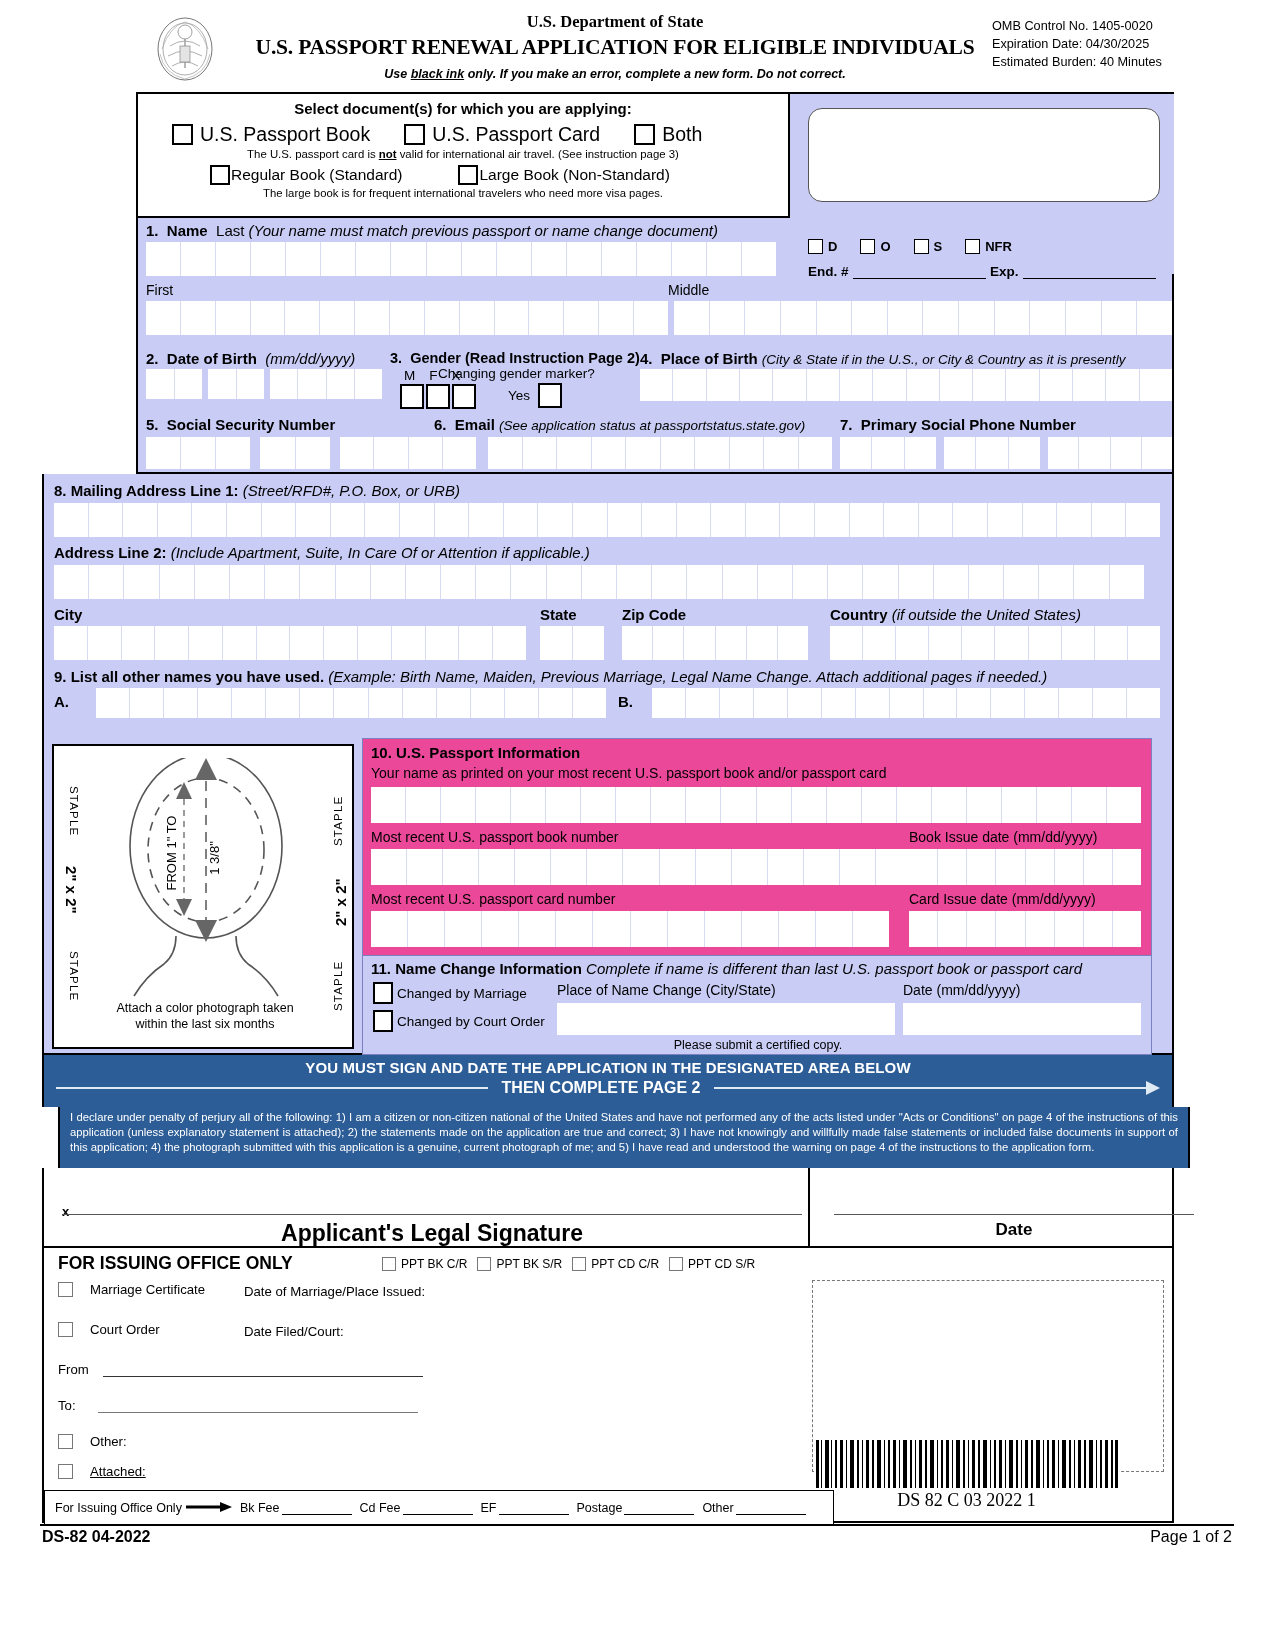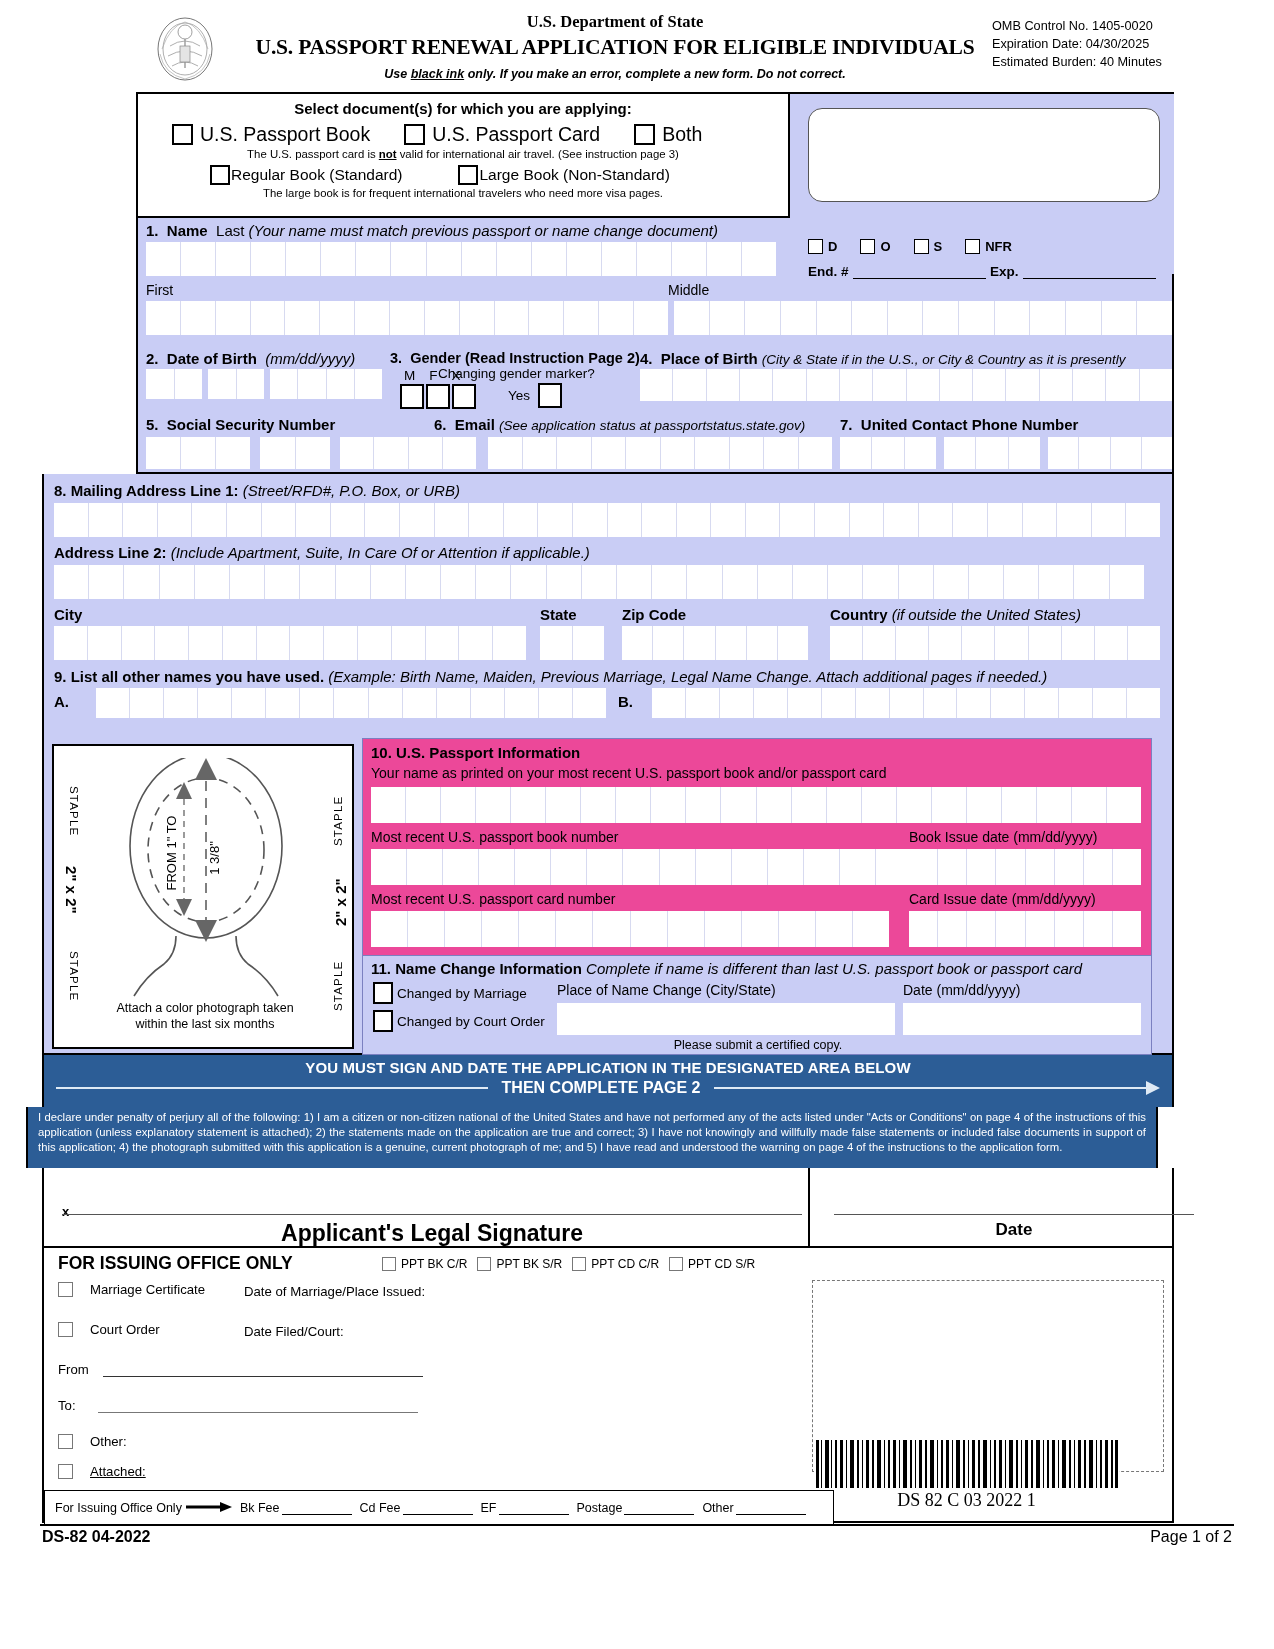--- a/index.html
+++ b/index.html
@@ -106,21 +106,21 @@
   #bannerl1 { text-align:center; font-size:15px; font-weight:bold; padding-top:4px; letter-spacing:.1px; }
   #bannerl2wrap { display:flex; align-items:center; padding:0 12px; margin-top:3px; }
   #bannerl2wrap .rule { flex:1 1 auto; height:2px; background:#dfeaf5; }
   #bannerl2 { font-size:16px; font-weight:bold; padding:0 14px; }
   .arrowhead {
     width:0;height:0;border-top:7px solid transparent;border-bottom:7px solid transparent;
     border-left:14px solid #dfeaf5;
   }
 
   #declare {
-    position:absolute; left:26px; top:1107px; width:1132px; height:61px;
+    position:absolute; left:58px; top:1107px; width:1132px; height:61px;
     background:#2c5d96; color:#fff;
     border-left:2px solid #000; border-right:2px solid #000;
     font-size:11.3px; line-height:1.33; text-align:justify;
     padding:3px 10px 4px 10px;
   }
 
   
   #sigarea {
     position:absolute; left:42px; top:1168px; width:1132px; height:80px;
     background:#fff; border:2px solid #000; border-top:0;
@@ -430,21 +430,21 @@
         <i></i>
         <i></i>
         <i></i>
         <i></i>
         <i></i>
         <i></i>
       </div>
   </div>
 
   <div class="ab lbl" style="left:702px; top:322px;">
-    <span>7.</span>&nbsp;&nbsp;<span>United Contact Phone Number</span>
+    <span>7.</span>&nbsp;&nbsp;<span>Primary Social Phone Number</span>
   </div>
   <div class="ab comb" style="left:702px; top:343px; width:96px; height:32px;">
       <div class="ticks">
         <i></i>
         <i></i>
         <i></i>
       </div>
     </div>
   <div class="ab comb" style="left:806px; top:343px; width:96px; height:32px;">
       <div class="ticks">

